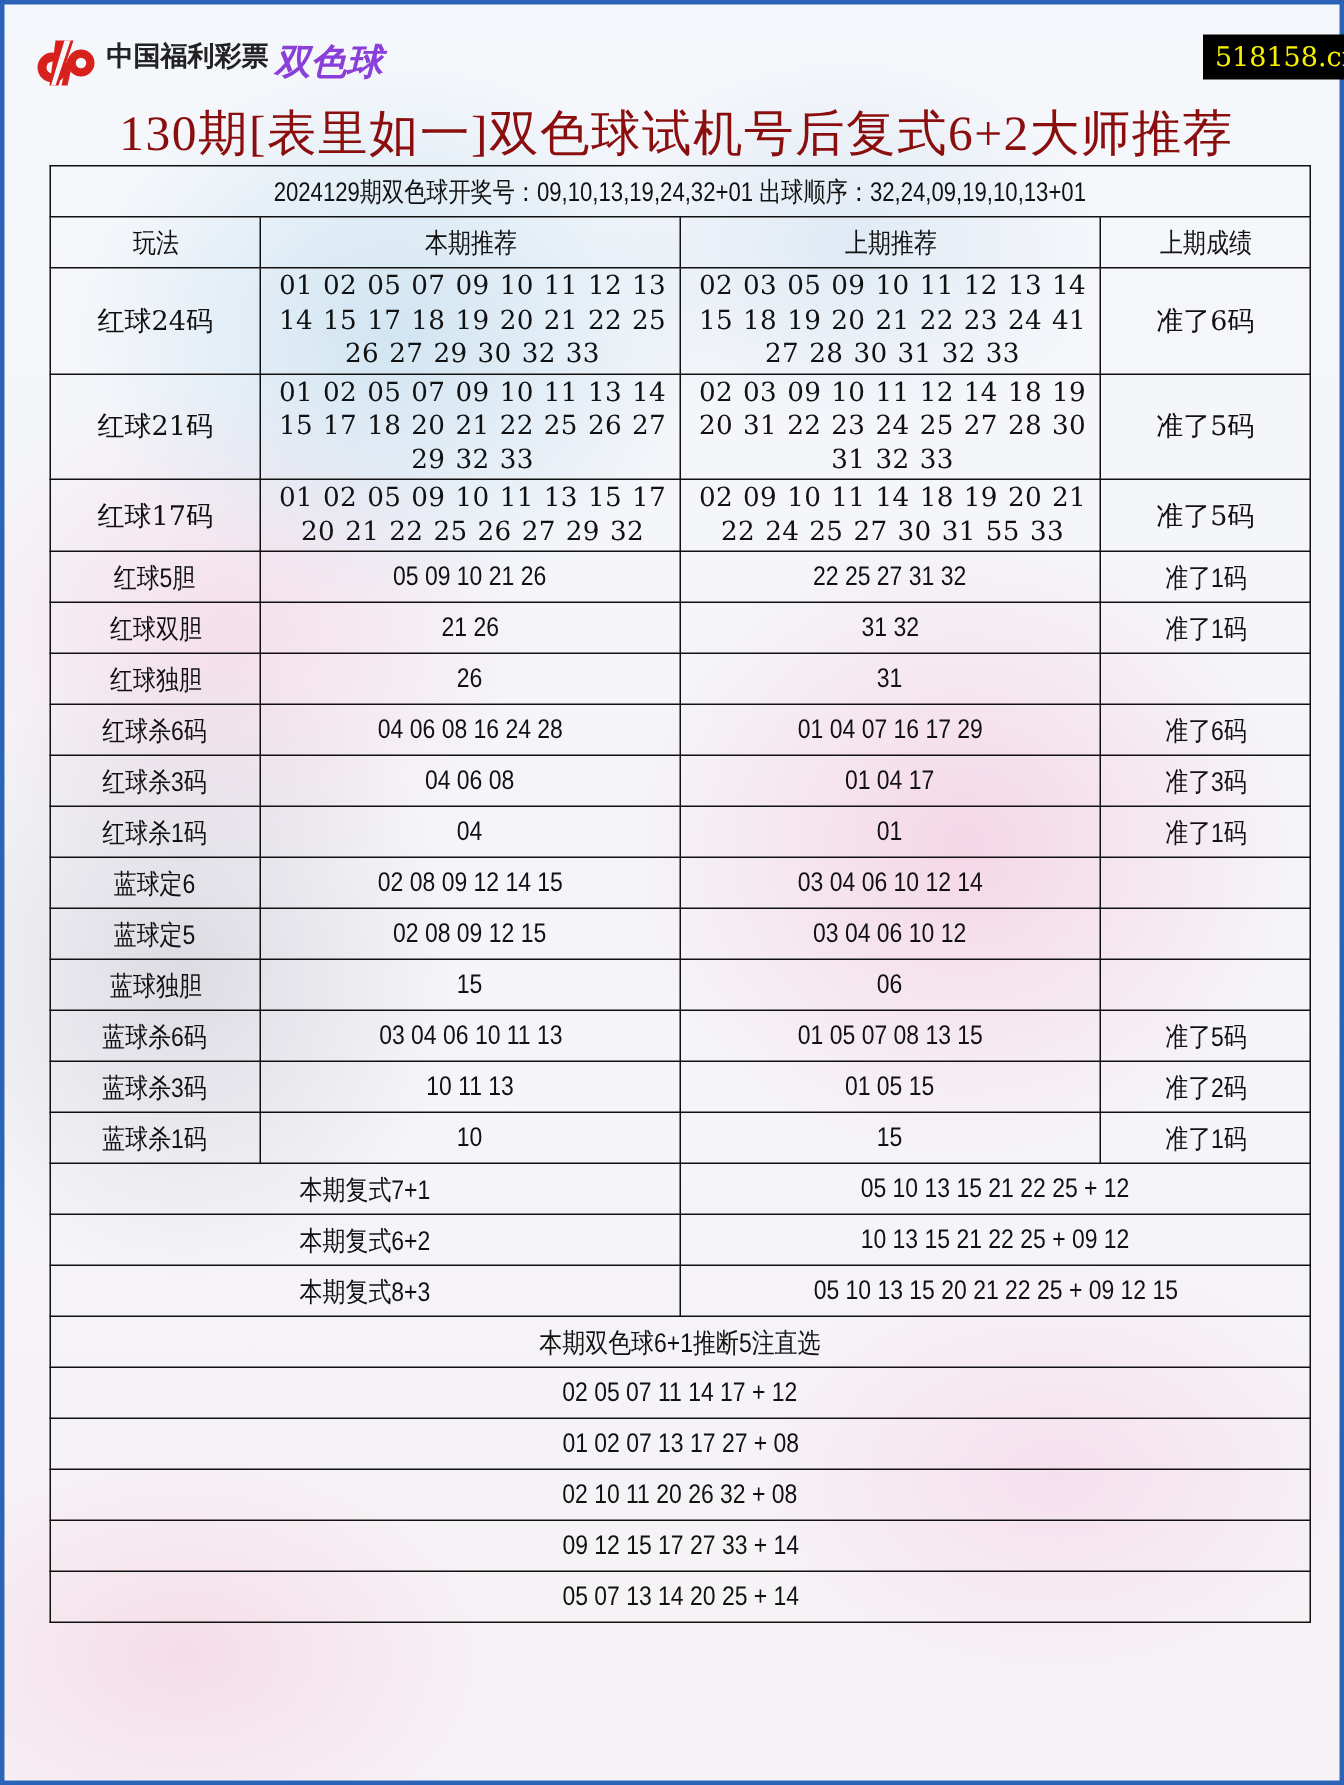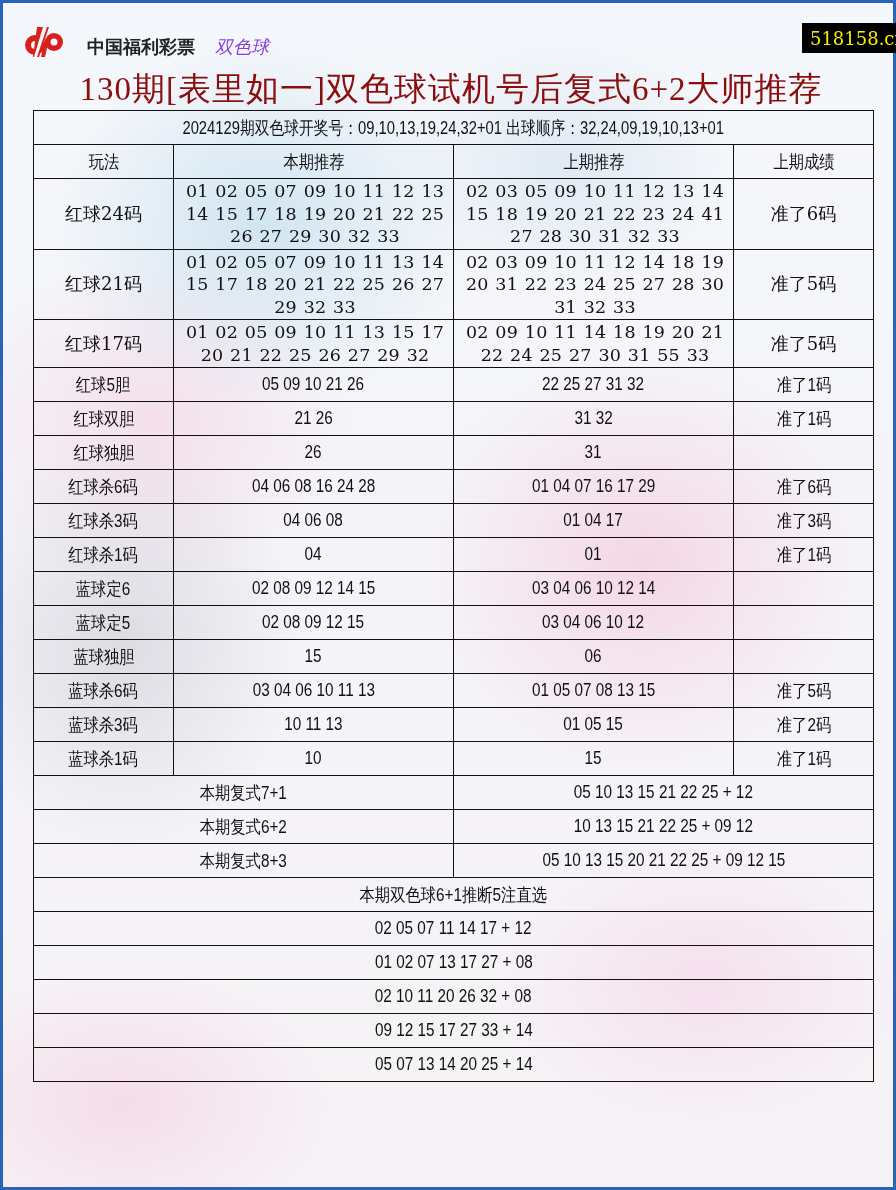--- a/index.html
+++ b/index.html
@@ -13,24 +13,24 @@
     background:
       radial-gradient(ellipse 300px 260px at 260px 220px, rgba(180,215,235,0.55), transparent 70%),
       radial-gradient(ellipse 260px 300px at 120px 640px, rgba(200,200,210,0.55), transparent 70%),
       radial-gradient(ellipse 320px 300px at 640px 560px, rgba(245,190,215,0.55), transparent 70%),
       radial-gradient(ellipse 280px 240px at 150px 420px, rgba(245,200,220,0.5), transparent 70%),
       radial-gradient(ellipse 300px 200px at 700px 980px, rgba(245,200,225,0.45), transparent 70%),
       radial-gradient(ellipse 300px 200px at 120px 1100px, rgba(245,195,215,0.45), transparent 70%),
       radial-gradient(ellipse 240px 180px at 560px 160px, rgba(210,225,240,0.6), transparent 70%),
       linear-gradient(#f4f7fb,#f6f2f6);
   }
-  .logo { position:absolute; left:20px; top:22px; display:flex; align-items:flex-end; gap:20px; }
+  .logo { position:absolute; left:20px; top:22px; display:flex; align-items:flex-start; gap:4px; }
   .logo-mark { width:44px; height:34px; position:relative; }
   .logo-text { font-family:"DejaVu Sans","Liberation Sans",sans-serif; font-weight:bold; font-size:18px; color:#222; letter-spacing:0px; }
-  .logo-sub { font-family:"DejaVu Sans","Liberation Sans",sans-serif; font-weight:normal; font-style:italic; font-size:18px; color:#8a3fd8; }
+  .logo-sub { font-family:"DejaVu Sans","Liberation Sans",sans-serif; font-weight:bold; font-style:italic; font-size:24px; color:#8a3fd8; }
   .site-badge {
     position:absolute; left:799px; top:20px; width:112px; height:30px; background:#000;
     color:#f6f000; font-family:"DejaVu Serif","Liberation Serif",serif; font-size:18px;
     display:flex; align-items:center; justify-content:center;
   }
   .title {
     position:absolute; left:0; top:64px; width:896px; text-align:center;
     font-family:"Liberation Serif","DejaVu Serif",serif; font-size:33px; color:#8b0e0e;
     letter-spacing:1px; white-space:nowrap;
   }

